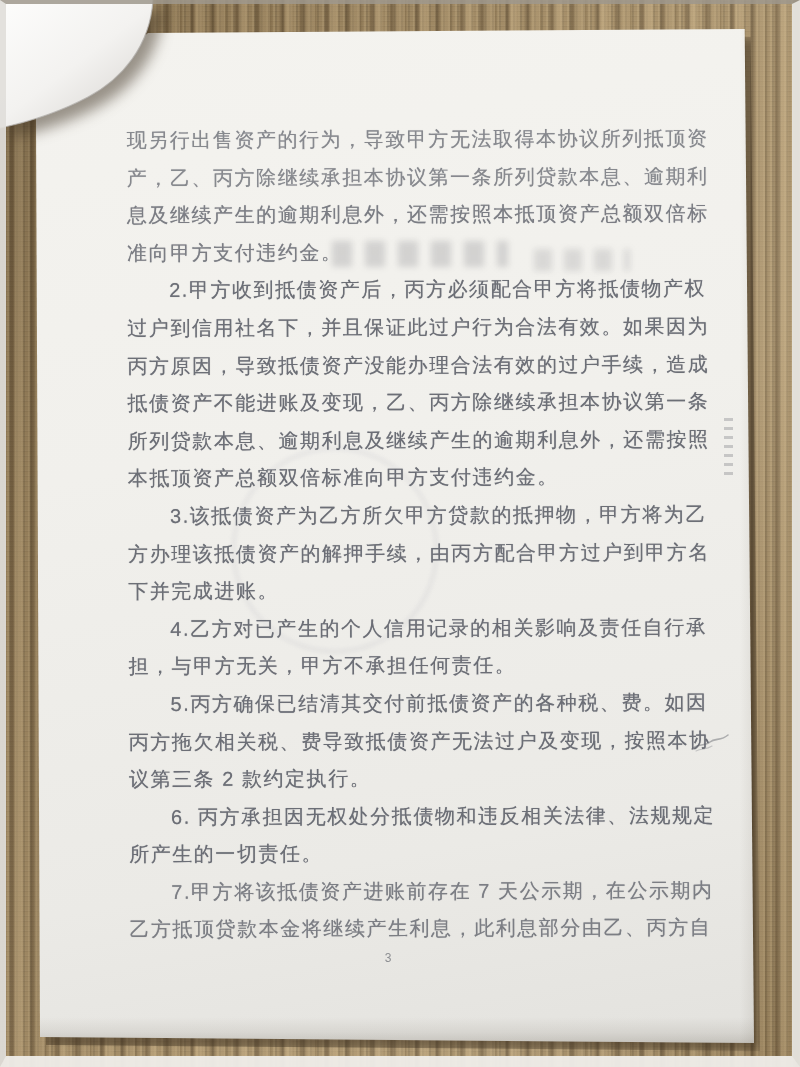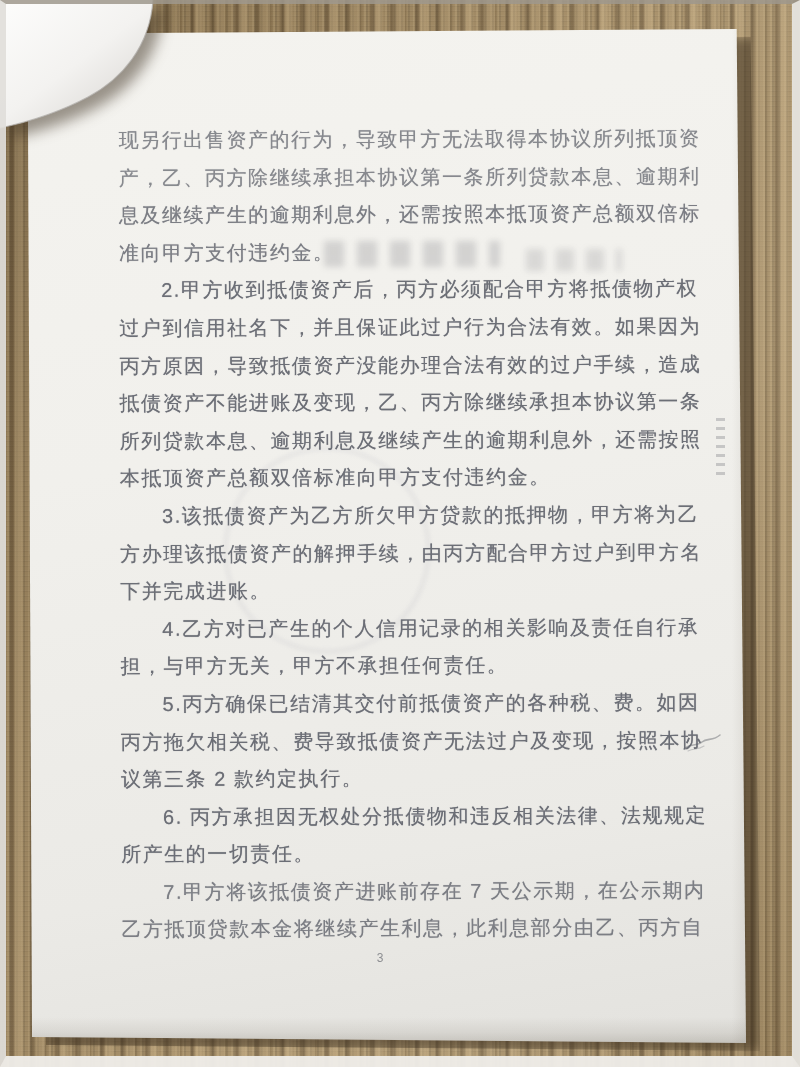--- a/index.html
+++ b/index.html
@@ -23,21 +23,21 @@
       repeating-linear-gradient(0deg, rgba(0,0,0,0.05) 0 1px,
         rgba(255,255,255,0.03) 1px 2px, rgba(0,0,0,0) 2px 5px);}
 
   
   .page-shadow{position:absolute;left:36px;top:29px;width:718px;height:1014px;
     transform:translate(6px,8px);
     clip-path:polygon(15.6% 0.4%, 98.7% 0%, 100% 100%, 0.56% 99.4%, 0% 8.8%);
     background:rgba(58,46,30,0.55);filter:blur(6px);}
 
   
-  .page{position:absolute;left:28px;top:29px;width:718px;height:1014px;
+  .page{position:absolute;left:36px;top:29px;width:718px;height:1014px;
     clip-path:polygon(15.6% 0.4%, 98.7% 0%, 100% 100%, 0.56% 99.4%, 0% 8.8%);
     background:linear-gradient(170deg,#f4f3ef 0%,#f1f0ec 40%,#ebeae6 78%,#e3e2de 100%);}
   .page-bottom-shade{position:absolute;left:0;bottom:0;width:100%;height:26px;
     background:linear-gradient(to bottom, rgba(0,0,0,0) 0%, rgba(90,80,65,0.10) 60%, rgba(90,80,65,0.22) 100%);}
   .page-right-shade{position:absolute;right:0;top:0;width:14px;height:100%;
     background:linear-gradient(to right, rgba(0,0,0,0) 0%, rgba(100,90,75,0.10) 100%);}
 
   
   .smudge{position:absolute;filter:blur(3px);opacity:0.55;}
   .s1{left:296px;top:212px;width:176px;height:26px;

